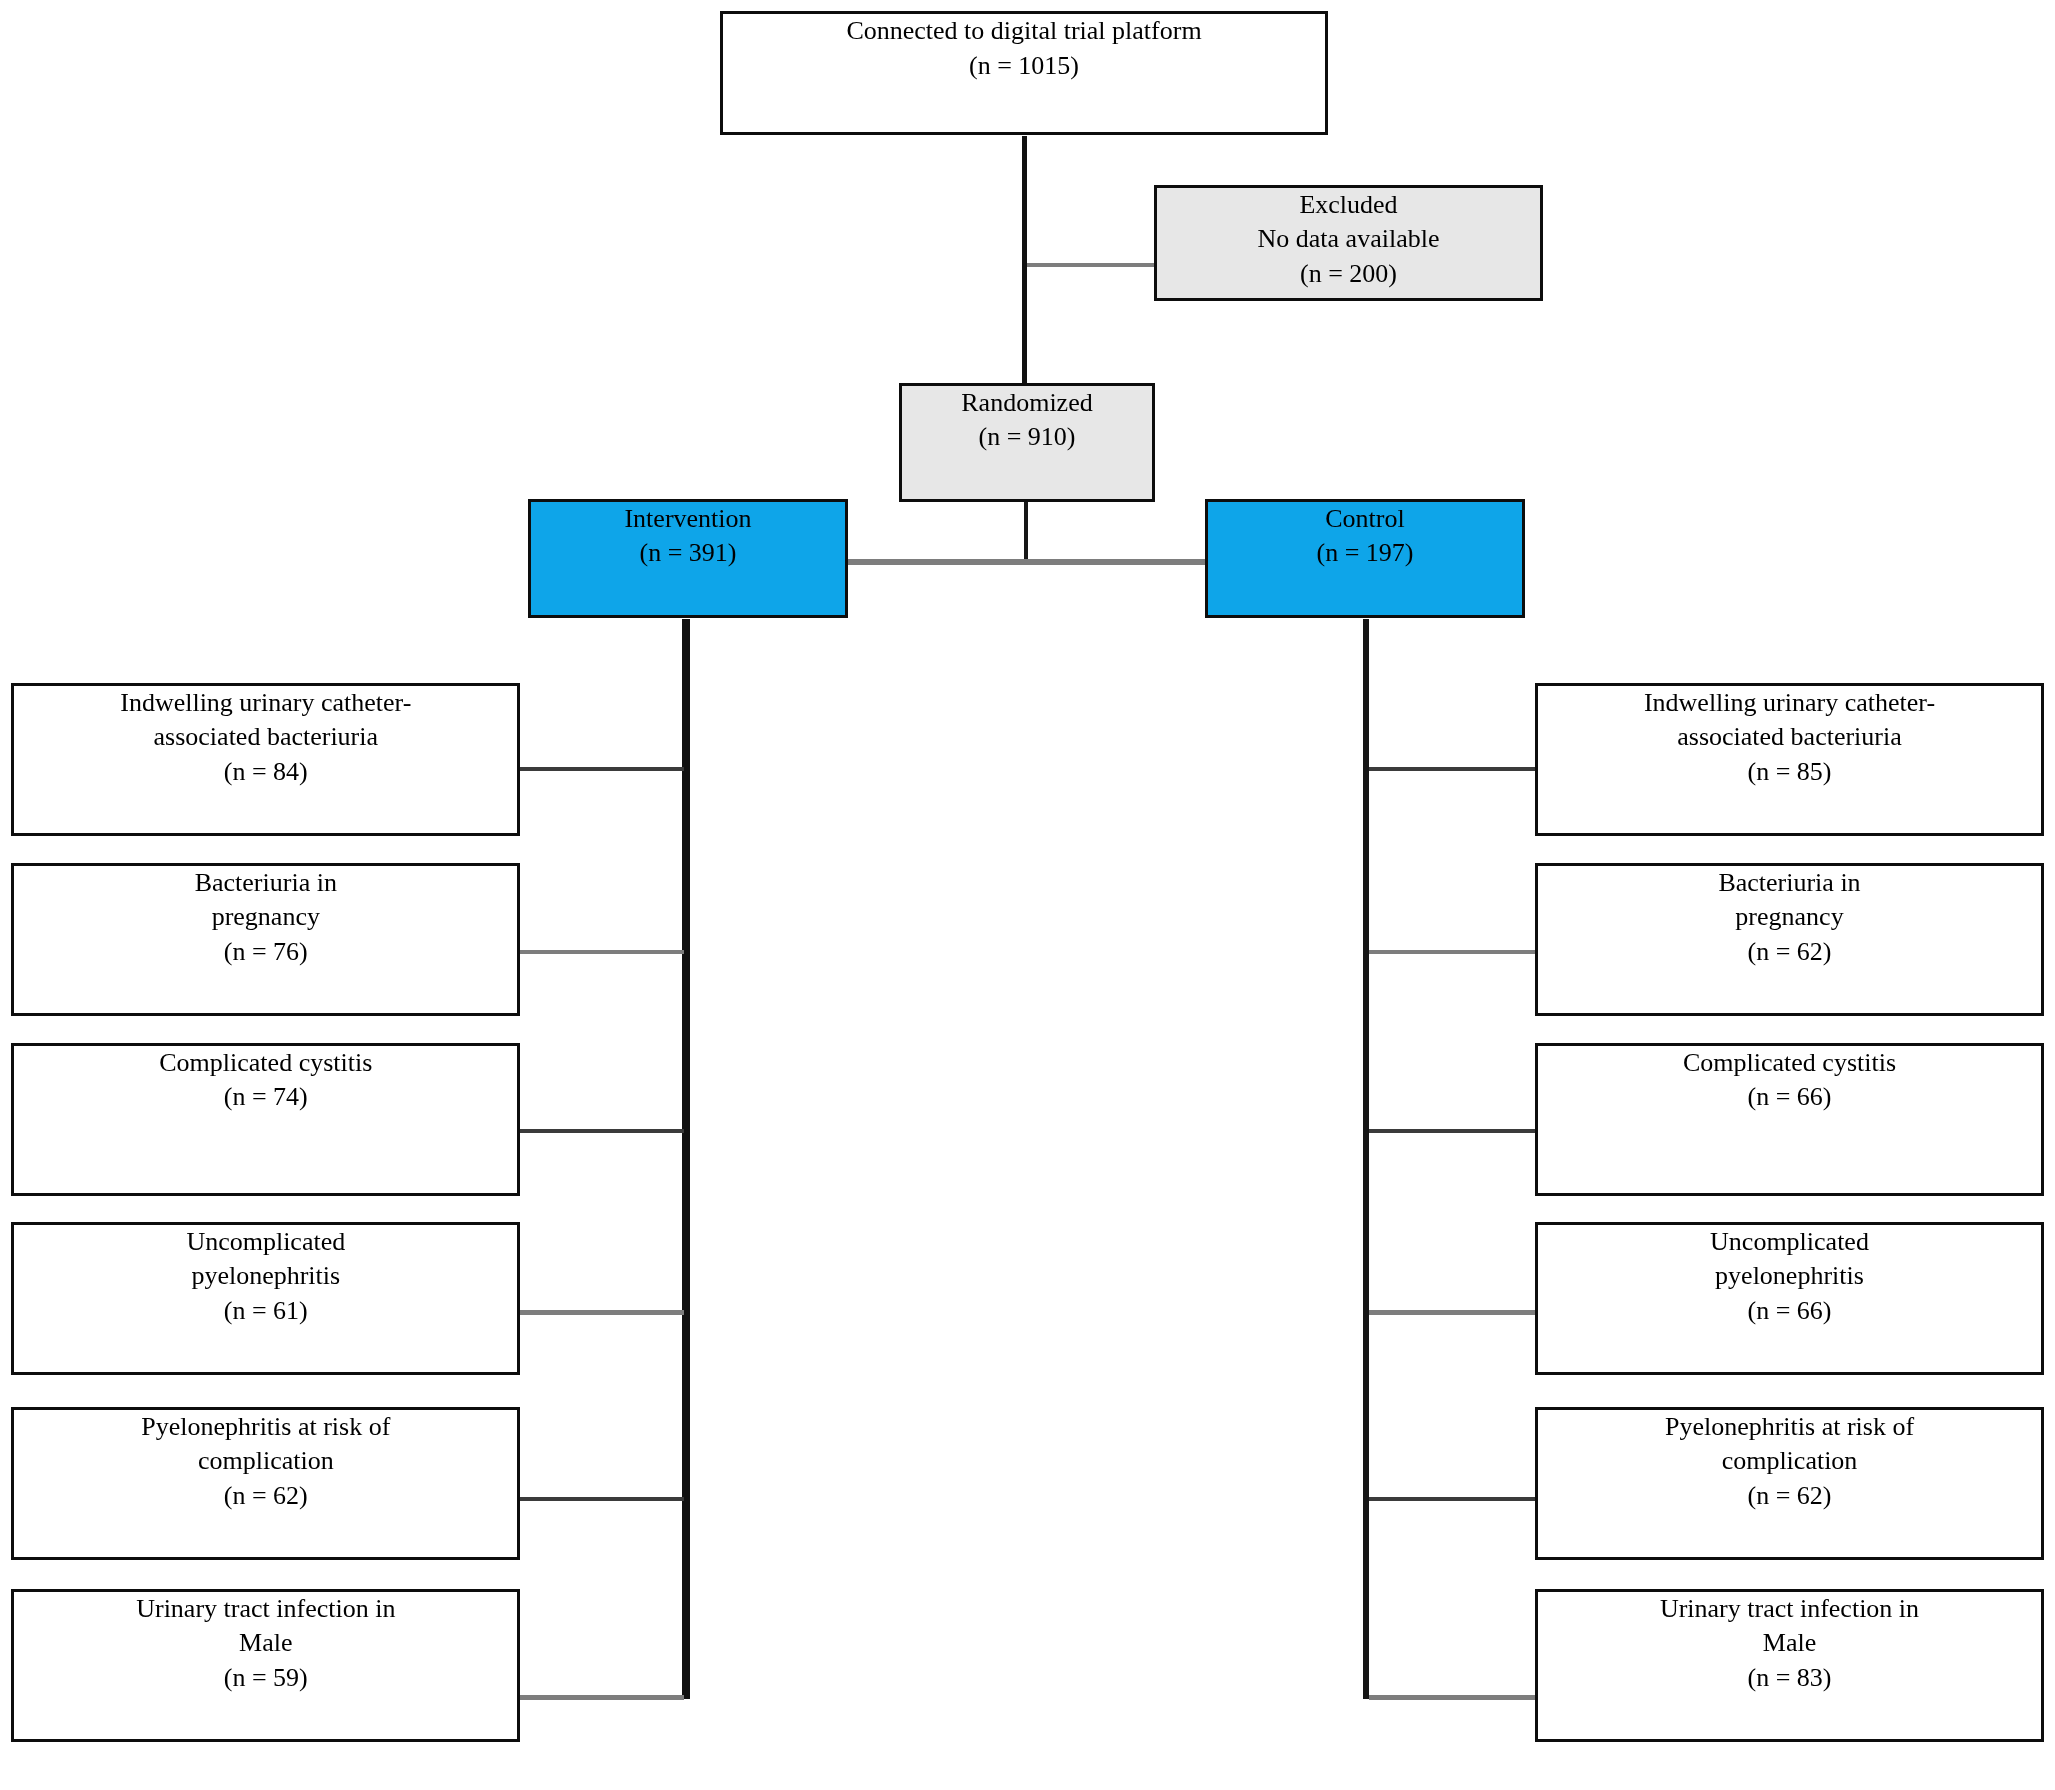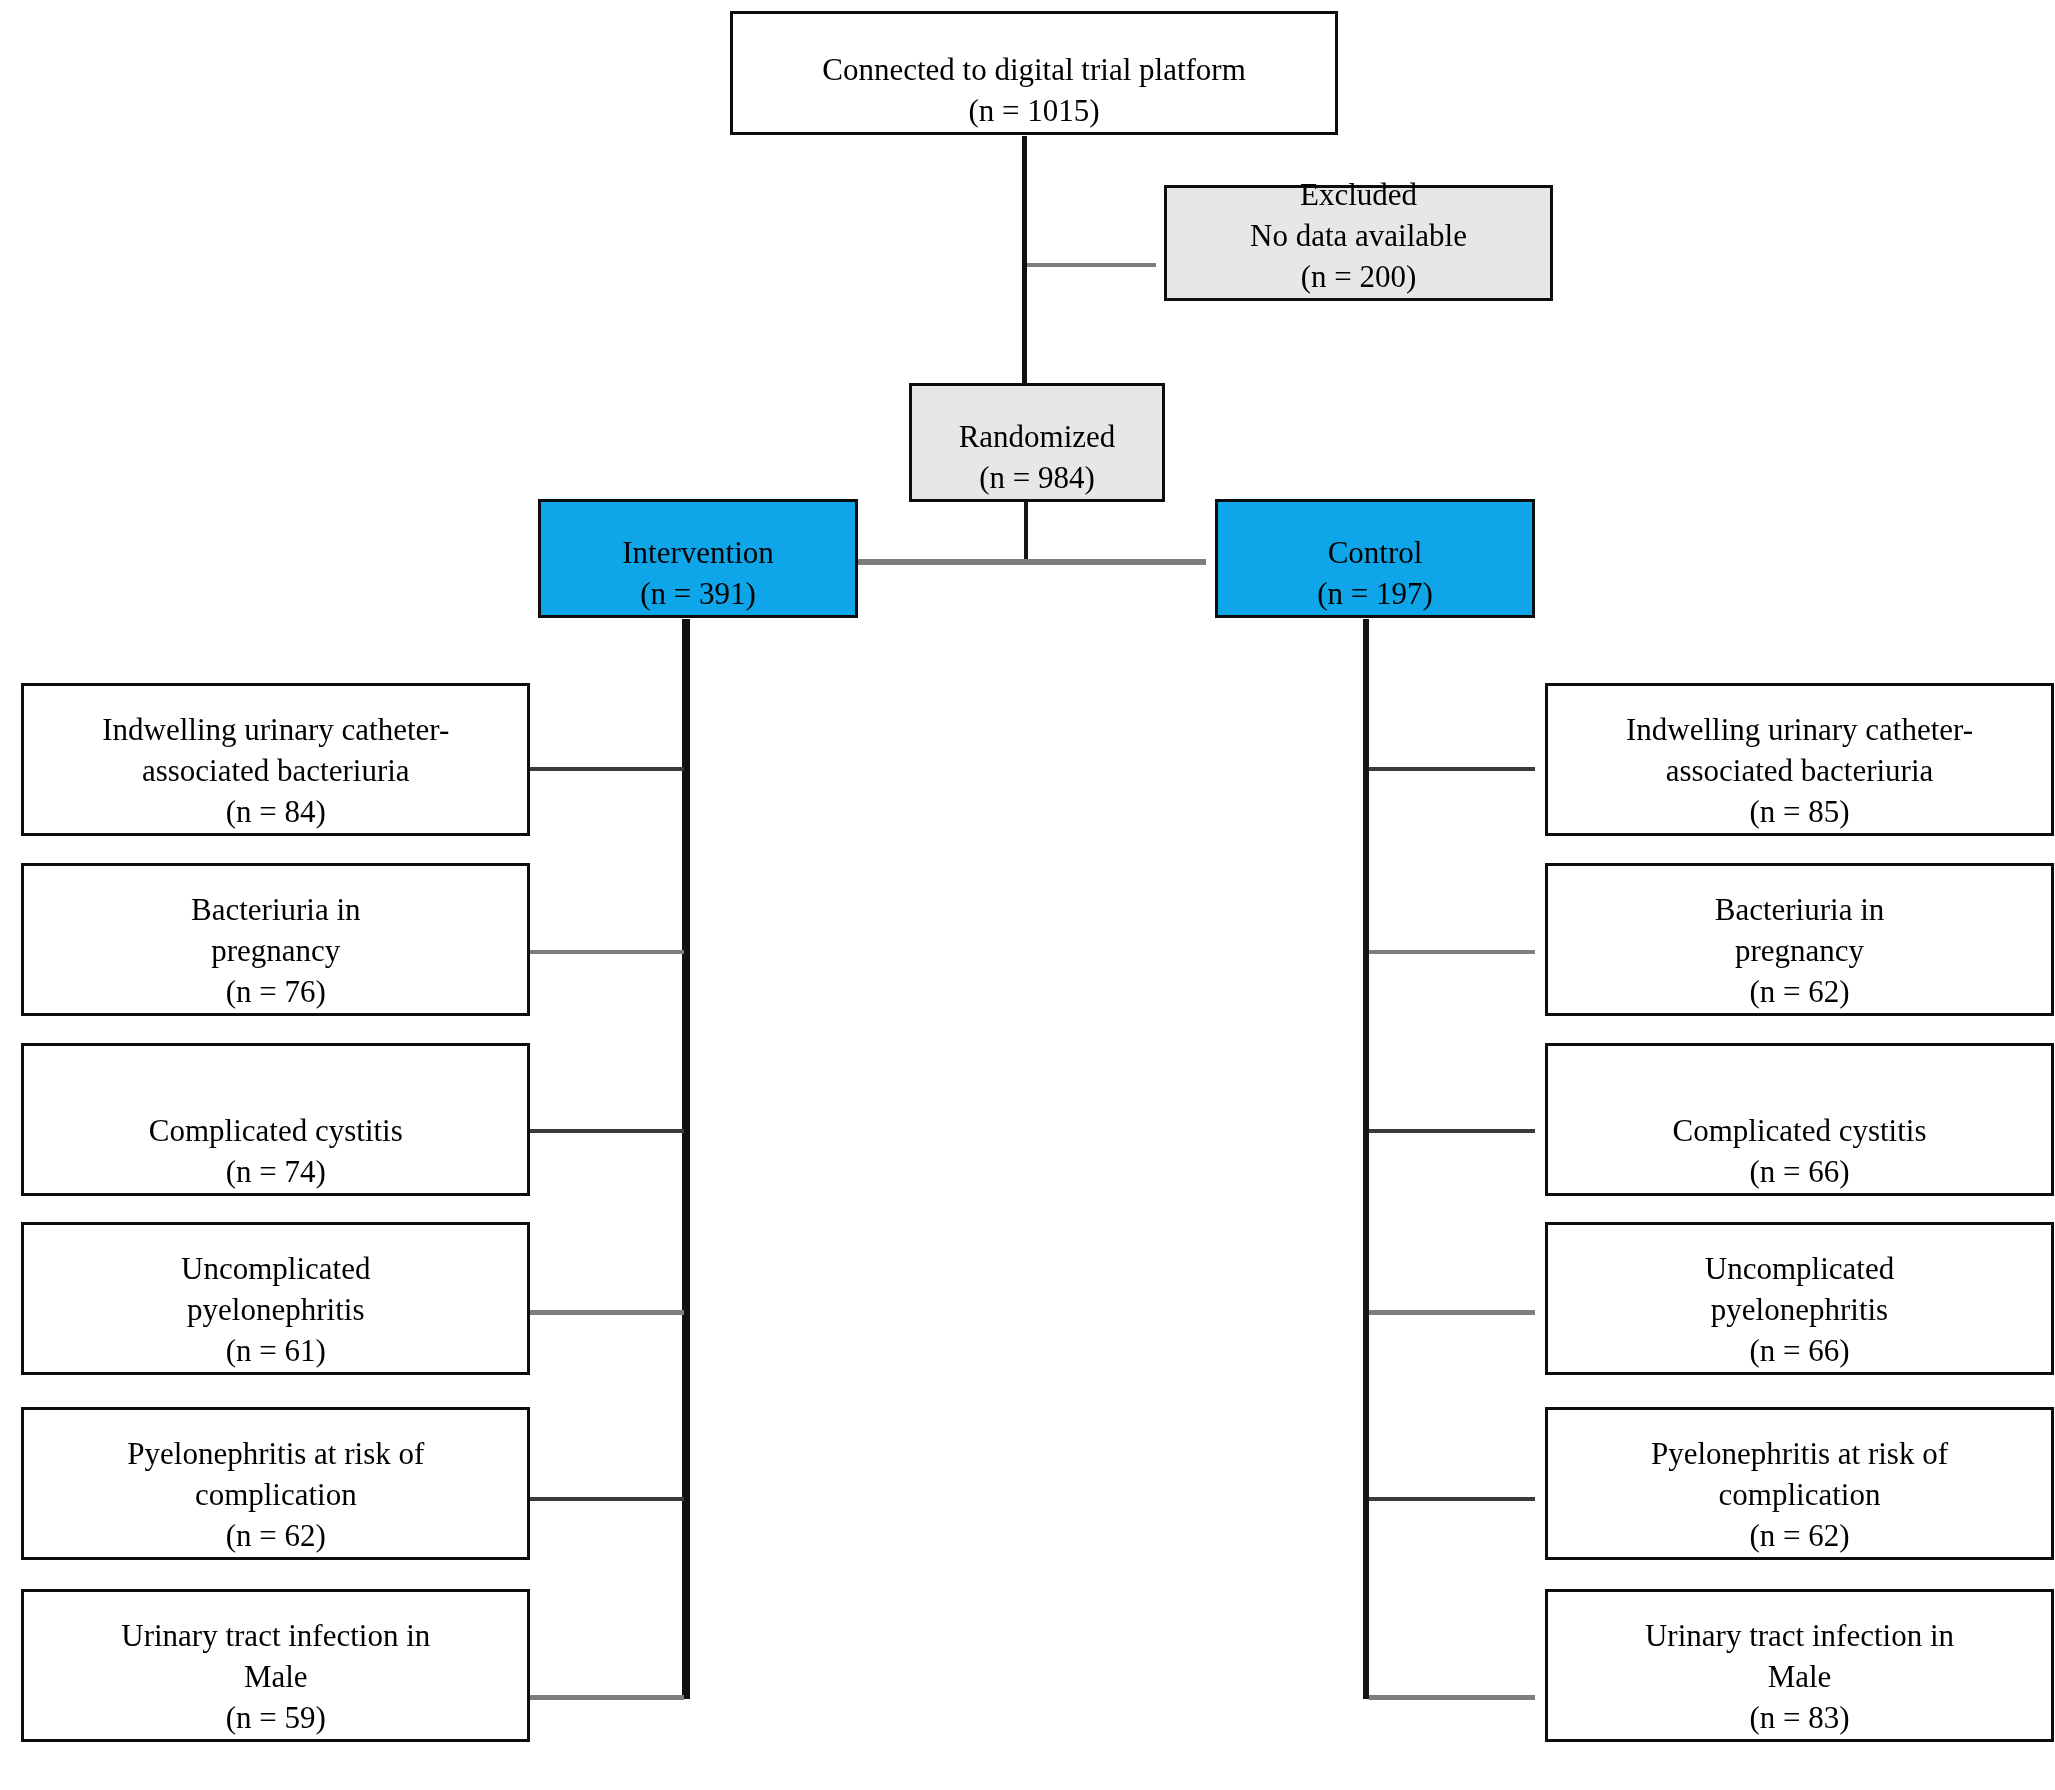--- a/index.html
+++ b/index.html
@@ -18,27 +18,26 @@
     overflow: hidden;
   }
   .node {
     position: absolute;
     box-sizing: border-box;
     border: 3.8px solid #0d0d0d;
     background: #ffffff;
     display: flex;
     flex-direction: column;
     align-items: center;
-    justify-content: flex-end;
+    justify-content: flex-start;
     text-align: center;
     color: #000000;
-    font-size: 31px;
+    font-size: 26px;
     line-height: 1.32;
     z-index: 3;
-    margin-left: 10px;
   }
   .node .ln {
     display: block;
     white-space: nowrap;
   }
   .fill-light { background: #e7e7e7; }
   .fill-mid   { background: #0ea5e9; }
 
   .conn {
     position: absolute;
@@ -64,21 +63,21 @@
   <div class="conn h-grey" style="left:1027px; top:263px; width:129px; height:4.4px;"></div>
 
   <div class="node fill-light" style="left:1154px; top:185px; width:389px; height:116px;">
     <span class="ln">Excluded</span>
     <span class="ln">No  data available</span>
     <span class="ln">(n = 200)</span>
   </div>
 
   <div class="node fill-light" style="left:899px; top:383px; width:256px; height:119px;">
     <span class="ln">Randomized</span>
-    <span class="ln">(n = 984)</span>
+    <span class="ln">(n = 910)</span>
   </div>
 
   <div class="conn v-thin" style="left:1024px; top:502px; width:4.4px; height:60px;"></div>
 
   <div class="conn h-grey" style="left:848px; top:559px; width:358px; height:5.7px;"></div>
 
   <div class="node fill-mid" style="left:528px; top:499px; width:320px; height:119px;">
     <span class="ln">Intervention</span>
     <span class="ln">(n = 391)</span>
   </div>

